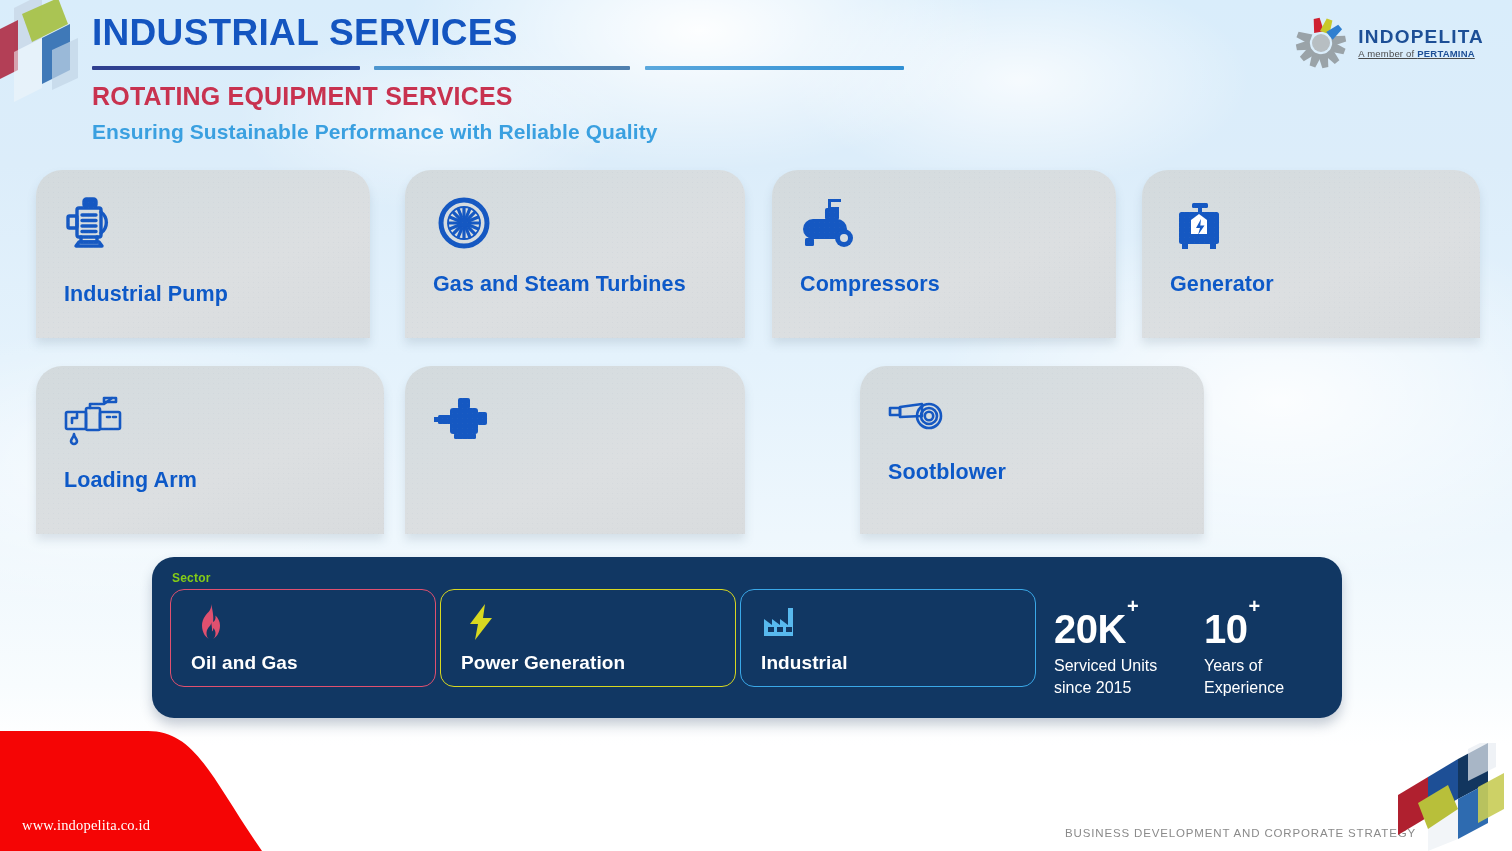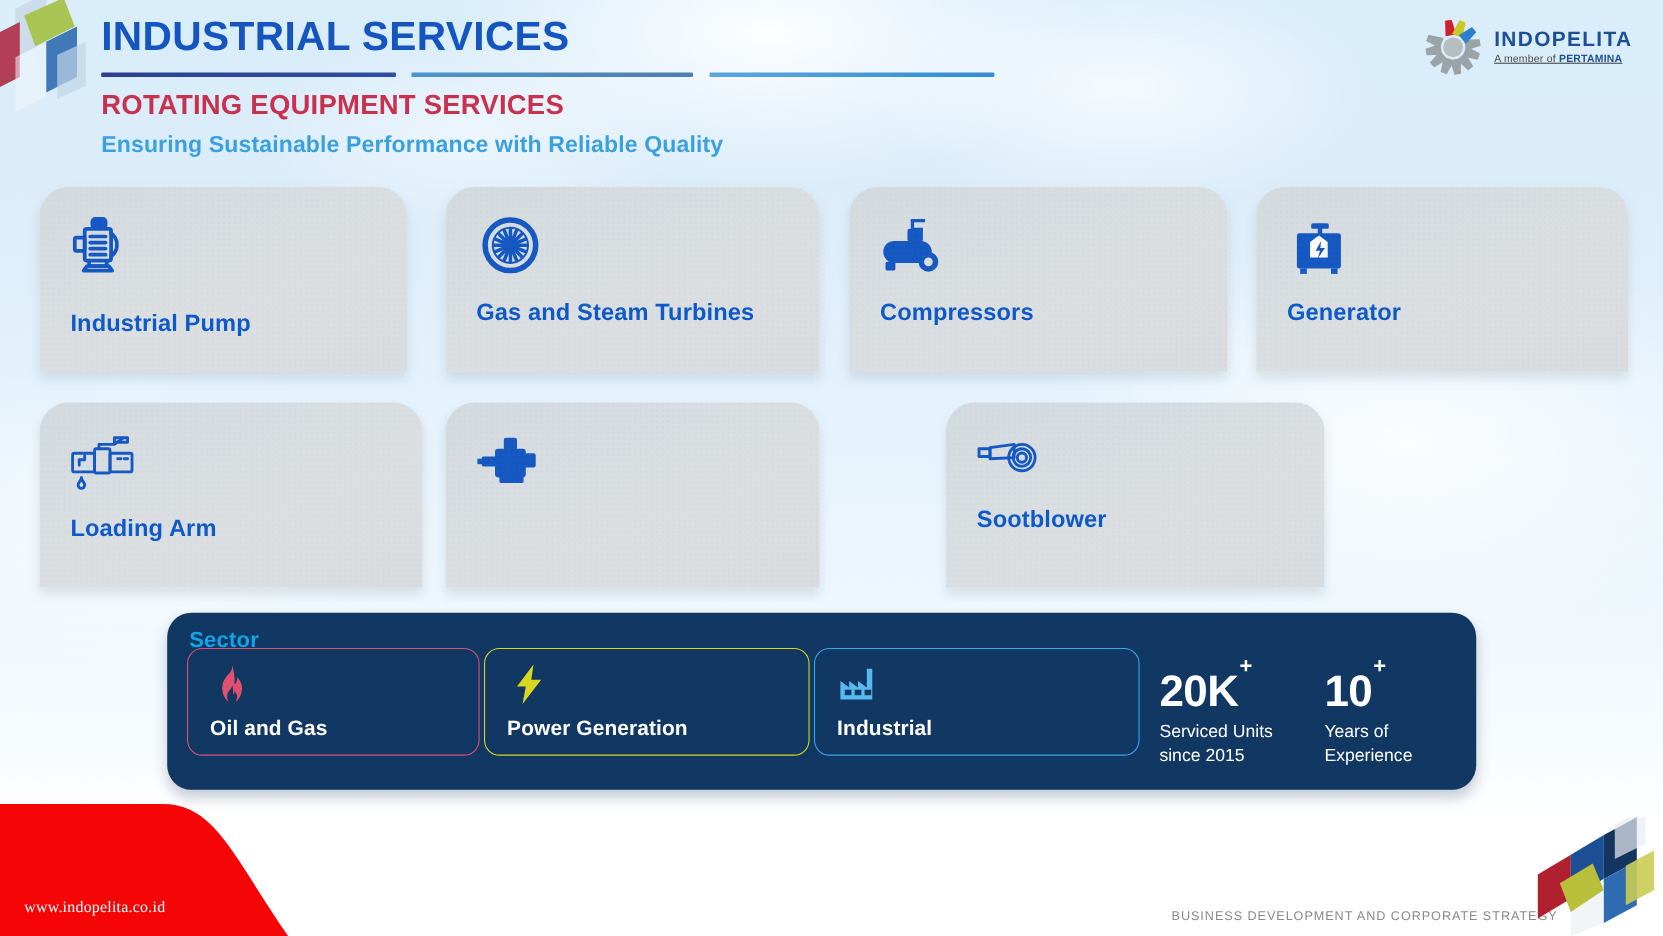--- a/index.html
+++ b/index.html
@@ -84,22 +84,22 @@
     color:#0d59c8; letter-spacing:.1px;
   }
 
   
   .sector-panel {
     position:absolute; left:152px; top:557px; width:1190px; height:161px;
     background:#113763; border-radius:22px;
     box-shadow:0 7px 12px rgba(40,60,90,.25);
   }
   .sector-title {
-    position:absolute; left:20px; top:14px; font-size:20px; font-weight:bold;
-    color:#0ea5e9; letter-spacing:.2px;
+    position:absolute; left:20px; top:14px; font-size:12px; font-weight:bold;
+    color:#84cc16; letter-spacing:.2px;
   }
   .sector-box {
     position:absolute; top:32px; height:98px;
     border-radius:14px; background:transparent; border:1.6px solid #888;
   }
   .sector-box .sb-icon { position:absolute; left:20px; top:12px; width:40px; height:40px; }
   .sector-box .sb-label {
     position:absolute; left:20px; top:62px; font-size:19px;
     font-weight:bold; color:#ffffff; letter-spacing:.1px;
   }

